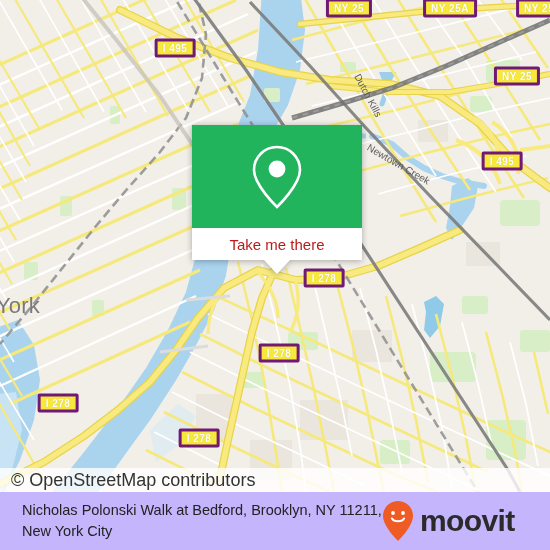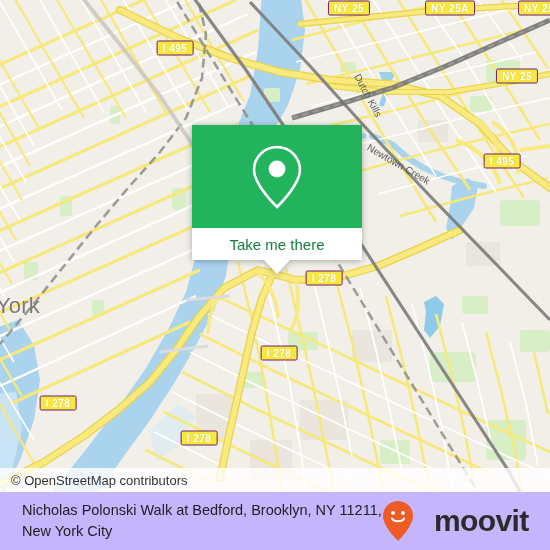--- a/index.html
+++ b/index.html
@@ -29,21 +29,21 @@
     height: 492px;
     background: #f2efe9;
     overflow: hidden;
   }
   .map svg { display: block; }
 
   
   .shield {
     position: absolute;
     background: #f7e93c;
-    border: 1px solid #701a75;
+    border: 3px solid #701a75;
     border-radius: 2px;
     color: #ffffff;
     font-size: 10px;
     font-weight: bold;
     letter-spacing: .5px;
     line-height: 13px;
     height: 13px;
     padding: 0 5px;
     white-space: nowrap;
     text-shadow: 0 0 1px rgba(120,110,0,.35);
@@ -83,21 +83,21 @@
     justify-content: center;
   }
   .popup-pin { display: block; }
   .popup-action {
     position: relative;
     background: #ffffff;
     height: 32px;
     display: flex;
     align-items: center;
     justify-content: center;
-    color: #15803d;
+    color: #b91c1c;
     font-size: 15px;
   }
   .popup-tail {
     position: absolute;
     left: 85px;
     top: 135px;
     width: 0; height: 0;
     margin-left: -13px;
     border-left: 13px solid transparent;
     border-right: 13px solid transparent;
@@ -108,21 +108,21 @@
   .attribution {
     position: absolute;
     left: 0;
     bottom: 0;
     width: 550px;
     height: 24px;
     background: rgba(255,255,255,.80);
     display: flex;
     align-items: center;
     color: #333333;
-    font-size: 13px;
+    font-size: 18px;
     padding-left: 11px;
     box-sizing: border-box;
   }
 
   
   .footer {
     position: absolute;
     left: 0;
     top: 492px;
     width: 550px;
@@ -136,21 +136,21 @@
   .footer-title {
     flex: 1;
     color: #222222;
     font-size: 14.5px;
     line-height: 21px;
     max-width: 360px;
   }
   .brand {
     display: flex;
     align-items: center;
-    gap: 20px;
+    gap: 6px;
   }
   .brand-word {
     color: #2b2b2b;
     font-size: 30px;
     font-weight: bold;
     letter-spacing: -.6px;
     line-height: 30px;
   }
 </style>
 </head>

